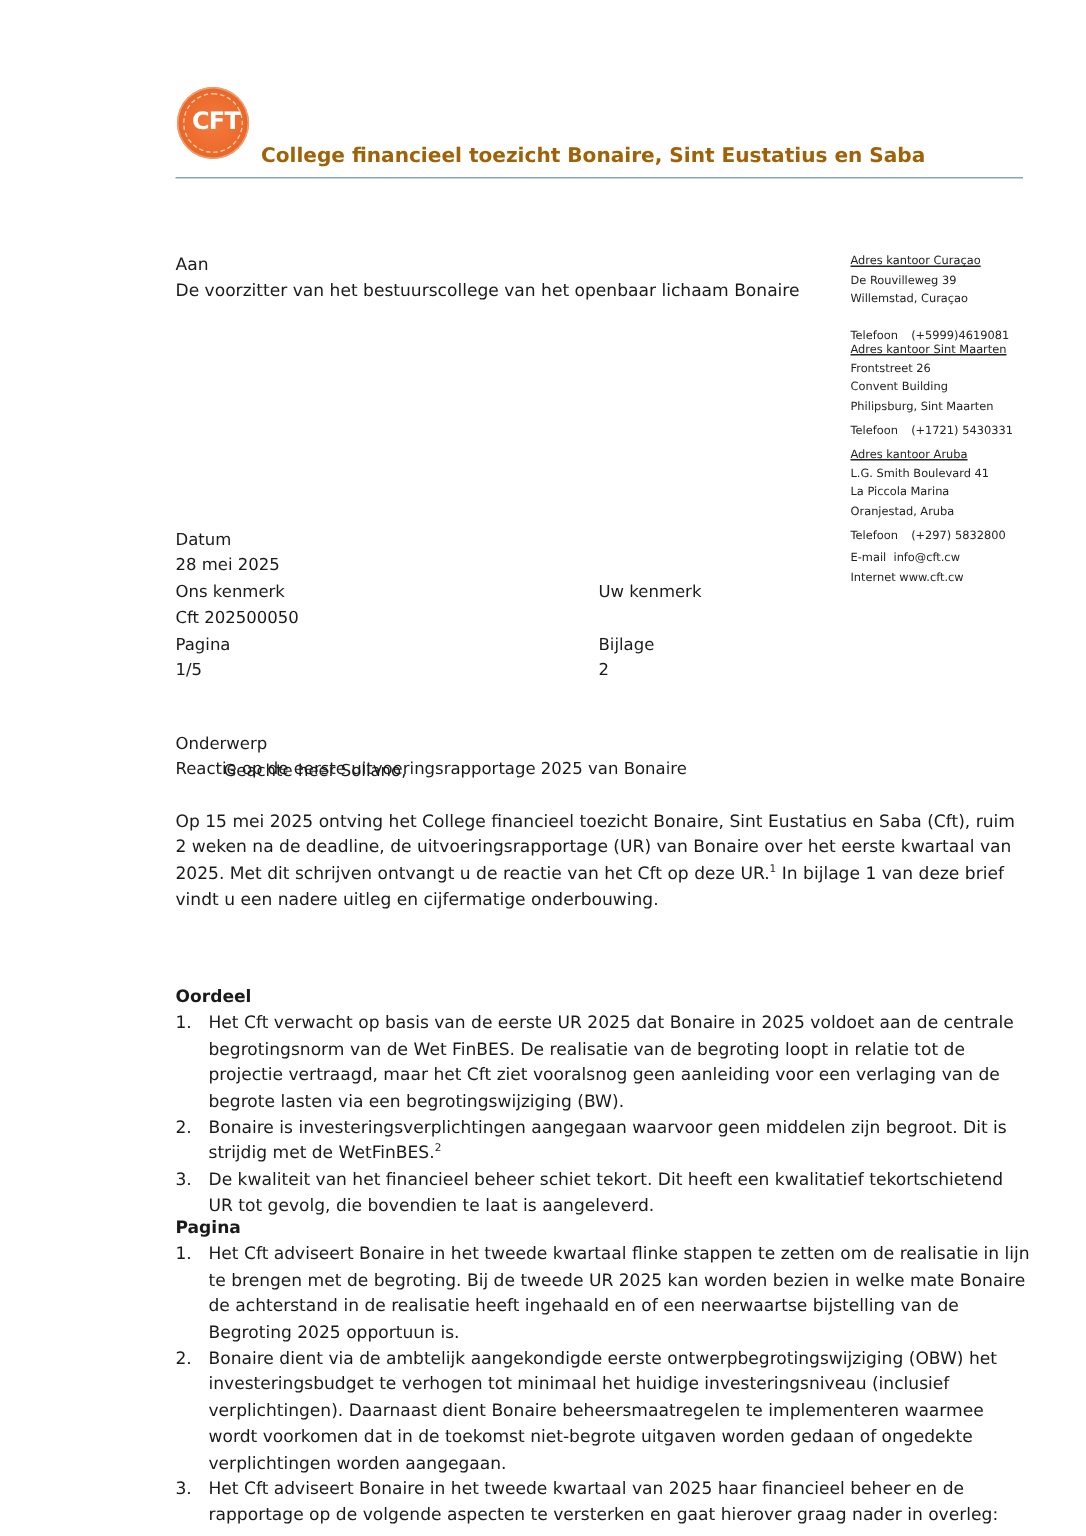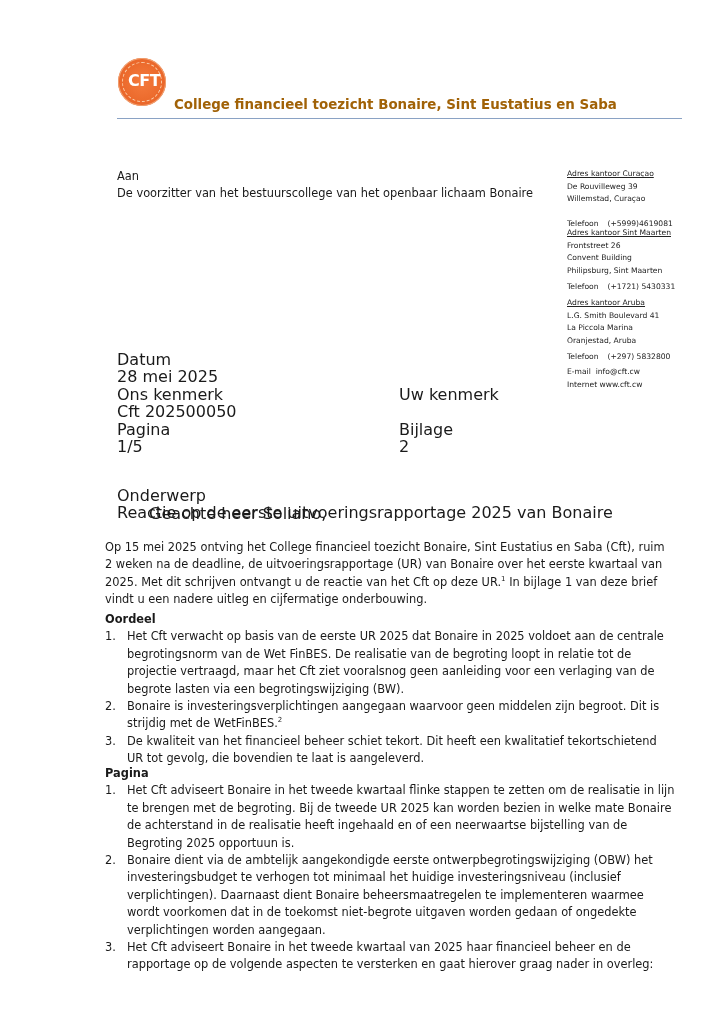--- a/index.html
+++ b/index.html
@@ -25,24 +25,24 @@
     .org-title {
       left: 174px; top: 97px; font-size: 13.4px; font-weight: bold; color: #a16207; white-space: nowrap;
     }
     .rule { left: 117px; top: 118px; width: 565px; height: 1px; background: #8aa2c4; }
 
     .addr-block { left: 117px; top: 168px; font-size: 11.4px; line-height: 17px; }
     .side { left: 567px; font-size: 7.6px; line-height: 12.5px; color: #222; white-space: nowrap; }
     .side .u { text-decoration: underline; }
     .side .tel span.l { display: inline-block; width: 38px; }
 
-    .meta { font-size: 16px; line-height: 17.4px; }
-    .body-text { left: 105px; width: 570px; font-size: 11.4px; line-height: 17.4px; }
+    .meta { font-size: 11px; line-height: 17.4px; }
+    .body-text { left: 117px; width: 570px; font-size: 11.4px; line-height: 17.4px; }
     .body-text p { margin: 0; }
-    .h { font-weight: bold; }
+    .h { font-weight: bold; margin-top: 45px; }
     ol.lst { margin: 0; padding: 0; list-style: none; }
     ol.lst li { position: relative; padding-left: 22px; }
     ol.lst li .num { position: absolute; left: 0; top: 0; }
     sup { font-size: 7px; vertical-align: 5px; line-height: 0; }
   </style>
 </head>
 <body>
 
 <div class="abs logo">
   <div class="logo-ring"></div>

